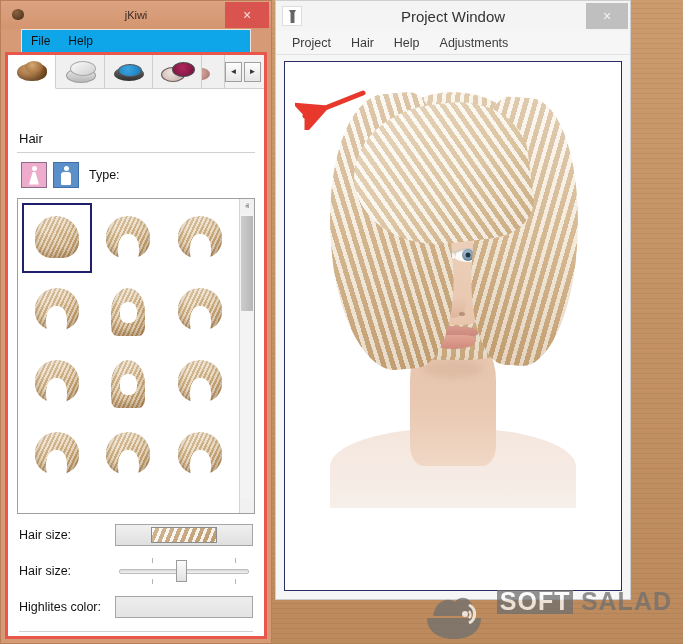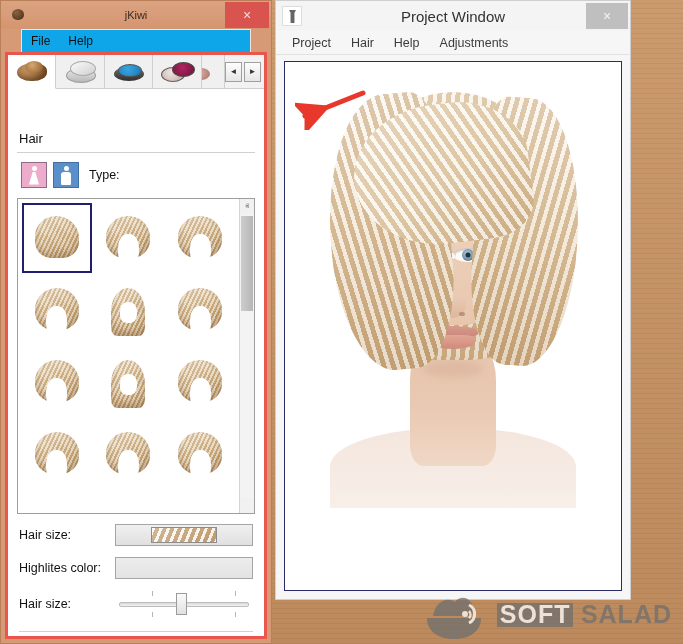--- a/index.html
+++ b/index.html
@@ -636,21 +636,20 @@
     left: 10px; top: 28px;
     width: 72px; height: 40px;
     pointer-events: none;
   }
 
   
   #watermark {
     position: absolute;
     right: 8px; bottom: 4px;
     display: flex;
-    align-items: center;
     gap: 14px;
     opacity: .75;
   }
   #watermark-text { line-height: .95; }
   .wm-line1, .wm-line2 {
     font-size: 25px;
     font-weight: bold;
     letter-spacing: 1px;
     color: #fff;
     background: #6f6f6f;
@@ -804,34 +803,34 @@
       </div>
 
       <div class="ctrl-row">
         <div class="ctrl-label">Hair size:</div>
         <div class="color-swatch">
           <div class="sample"></div>
         </div>
       </div>
 
       <div class="ctrl-row">
-        <div class="ctrl-label">Highlites color:</div>
-        <div class="color-swatch empty"></div>
-      </div>
-
-      <div class="ctrl-row">
         <div class="ctrl-label">Hair size:</div>
         <div class="slider-wrap">
           <div class="slider-track"></div>
           <div class="slider-tick" style="left:27%;top:1px;"></div>
           <div class="slider-tick" style="left:27%;bottom:1px;"></div>
           <div class="slider-tick" style="right:12%;top:1px;"></div>
           <div class="slider-tick" style="right:12%;bottom:1px;"></div>
           <div class="slider-thumb"></div>
         </div>
+      </div>
+
+      <div class="ctrl-row">
+        <div class="ctrl-label">Highlites color:</div>
+        <div class="color-swatch empty"></div>
       </div>
 
       <div id="bottom-divider"></div>
     </div>
   </div>
 </div>
 
 <div id="project-window">
 
   <div id="project-titlebar">

